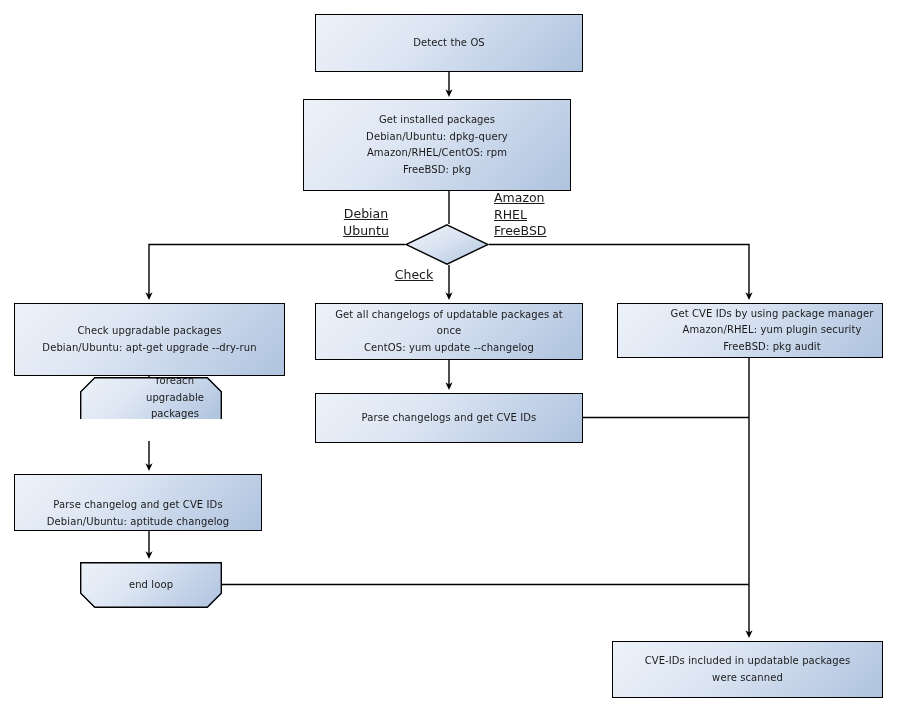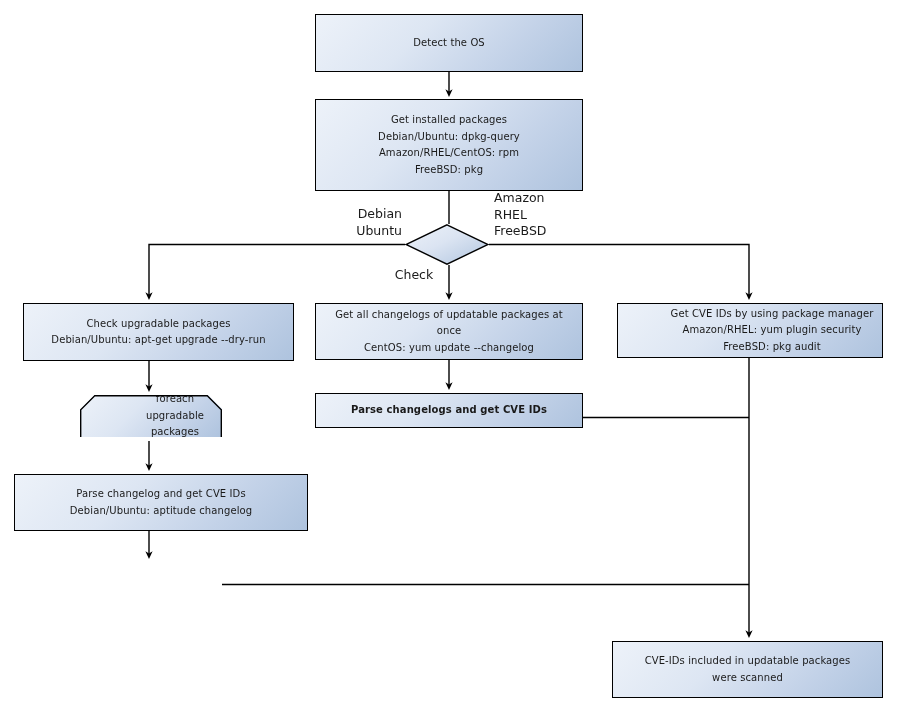--- a/index.html
+++ b/index.html
@@ -78,22 +78,23 @@
     top: 0;
   }
   
   .edge-label {
     position: absolute;
     font-size: 12.5px;
     line-height: 16.5px;
     color: #1a1a1a;
     white-space: pre-line;
     z-index: 3;
-  }
-  .edge-label.right-align { text-align: right; }
+    text-decoration: underline;
+  }
+  .edge-label.right-align { text-align: center; }
   .edge-label.left-align  { text-align: left; }
   .edge-label.center-align{ text-align: center; }
 </style>
 </head>
 <body>
 
 <div id="diagram-root">
 
   <svg id="edge-layer" width="898" height="712" viewBox="0 0 898 712">
     <defs>
@@ -126,65 +127,71 @@
       <path d="M 583,417.5 L 749,417.5"></path>
 
       <path d="M 749,358 L 749,634" marker-end="url(#arrowhead)"></path>
     </g>
   </svg>
 
   <div class="node box" style="left:315px; top:14px; width:268px; height:58px;">
     <span class="node-label">Detect the OS</span>
   </div>
 
-  <div class="node box" style="left:315px; top:99px; width:268px; height:92px;">
+  <div class="node box" style="left:303px; top:99px; width:268px; height:92px;">
     <span class="node-label">Get installed packages
 Debian/Ubuntu: dpkg-query
 Amazon/RHEL/CentOS: rpm
 FreeBSD: pkg</span>
   </div>
 
   <div class="node diamond" style="left:405px; top:224px; width:84px; height:41px;">
     <svg width="84" height="41" viewBox="0 0 84 41">
       <defs>
         <linearGradient id="diamondGrad" x1="0" y1="0" x2="1" y2="1">
           <stop offset="0%" stop-color="#edf2f9"></stop>
           <stop offset="45%" stop-color="#dbe4f2"></stop>
           <stop offset="100%" stop-color="#b0c5df"></stop>
         </linearGradient>
       </defs>
       <polygon points="42,0.9 83.1,20.5 42,40.1 0.9,20.5" fill="url(#diamondGrad)" stroke="#000000" stroke-width="1.4"></polygon>
     </svg>
   </div>
 
-  <div class="node box" style="left:23px; top:303px; width:271px; height:58px;">
+  <div class="node box" style="left:14px; top:303px; width:271px; height:73px;">
     <span class="node-label">Check upgradable packages
 Debian/Ubuntu: apt-get upgrade --dry-run</span>
   </div>
 
-  <div class="node loop-start" style="left:80px; top:395px; width:142px; height:42px;padding-left:48px;">
+  <div class="node loop-start" style="left:80px; top:377px; width:142px; height:42px;padding-left:48px;">
     <svg class="shape-outline" width="142" height="46" viewBox="0 0 142 46">
       <polygon points="14.7,0.7 127.3,0.7 141.3,14.7 141.3,45.3 0.7,45.3 0.7,14.7" fill="none" stroke="#000000" stroke-width="1.4"></polygon>
     </svg>
     <span class="node-label">foreach
 upgradable  packages</span>
   </div>
 
-  <div class="node box" style="left:14px; top:474px; width:294px; height:57px;">
+  <div class="node box" style="left:14px; top:474px; width:248px; height:57px;align-items:flex-end;">
     <span class="node-label">Parse changelog and get  CVE IDs
 Debian/Ubuntu: aptitude changelog</span>
   </div>
 
+  <div class="node loop-end" style="left:80px; top:562px; width:142px; height:46px;">
+    <svg class="shape-outline" width="142" height="46" viewBox="0 0 142 46">
+      <polygon points="0.7,0.7 141.3,0.7 141.3,31.3 127.3,45.3 14.7,45.3 0.7,31.3" fill="none" stroke="#000000" stroke-width="1.4"></polygon>
+    </svg>
+    <span class="node-label">end loop</span>
+  </div>
 
   <div class="node box" style="left:315px; top:303px; width:268px; height:57px;">
     <span class="node-label">Get all changelogs of updatable packages at once
 CentOS: yum update --changelog</span>
   </div>
 
-  <div class="node box" style="left:315px; top:393px; width:268px; height:35px;font-weight:bold;">
+  <div class="node box" style="left:315px; top:393px; width:268px; height:50px;">
     <span class="node-label">Parse changelogs and get CVE IDs</span>
   </div>
 
   <div class="node box" style="left:617px; top:303px; width:266px; height:55px;padding-left:44px;">
     <span class="node-label">Get CVE IDs by using package manager
 Amazon/RHEL: yum plugin security
 FreeBSD: pkg audit</span>
   </div>
 
   <div class="node box" style="left:612px; top:641px; width:271px; height:57px;">

